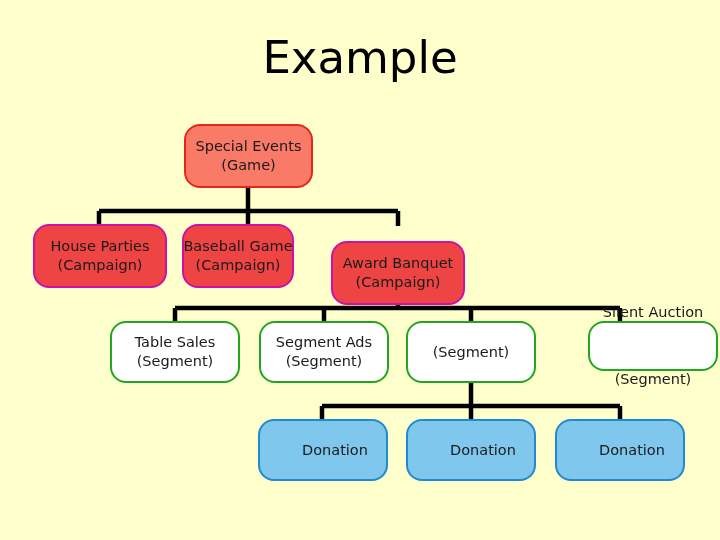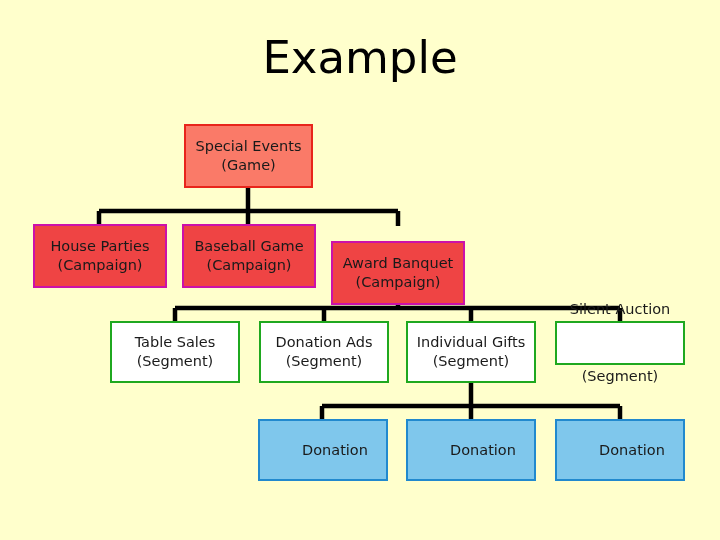--- a/index.html
+++ b/index.html
@@ -37,21 +37,21 @@
     width: 720px;
     height: 540px;
   }
   .node {
     position: absolute;
     box-sizing: border-box;
     display: flex;
     flex-direction: column;
     align-items: center;
     justify-content: center;
-    border-radius: 0;
+    border-radius: 16px;
     border-style: solid;
     border-width: 2.5px;
     color: #1a1a1a;
     font-size: 14.5px;
     line-height: 1.28;
     text-align: center;
     z-index: 2;
   }
   .node .ln { display: block; white-space: nowrap; }
 
@@ -94,46 +94,45 @@
   <div class="node type-node" style="left:184px; top:124px; width:129px; height:64px;">
     <span class="ln">Special Events</span>
     <span class="ln">(Game)</span>
   </div>
 
   <div class="node camp-node" style="left:33px; top:224px; width:134px; height:64px;">
     <span class="ln">House Parties</span>
     <span class="ln">(Campaign)</span>
   </div>
 
-  <div class="node camp-node" style="left:182px; top:224px; width:134px; height:64px;">
+  <div class="node camp-node" style="left:182px; top:224px; width:112px; height:64px;">
     <span class="ln">Baseball Game</span>
     <span class="ln">(Campaign)</span>
   </div>
 
   <div class="node camp-node" style="left:331px; top:241px; width:134px; height:64px;">
     <span class="ln">Award Banquet</span>
     <span class="ln">(Campaign)</span>
   </div>
 
   <div class="node seg-node" style="left:110px; top:321px; width:130px; height:62px;">
     <span class="ln">Table Sales</span>
     <span class="ln">(Segment)</span>
   </div>
 
   <div class="node seg-node" style="left:259px; top:321px; width:130px; height:62px;">
-    <span class="ln">Donation Ads</span>
+    <span class="ln">Segment Ads</span>
     <span class="ln">(Segment)</span>
   </div>
 
   <div class="node seg-node" style="left:406px; top:321px; width:130px; height:62px;">
-    <span class="ln">Individual Gifts</span>
     <span class="ln">(Segment)</span>
   </div>
 
-  <div class="node seg-node" style="left:555px; top:321px; width:130px; height:44px;gap:48px;">
+  <div class="node seg-node" style="left:588px; top:321px; width:130px; height:50px;gap:48px;">
     <span class="ln">Silent Auction</span>
     <span class="ln">(Segment)</span>
   </div>
 
   <div class="node don-node" style="left:258px; top:419px; width:130px; height:62px;">
     <span class="ln">Donation</span>
   </div>
 
   <div class="node don-node" style="left:406px; top:419px; width:130px; height:62px;">
     <span class="ln">Donation</span>

